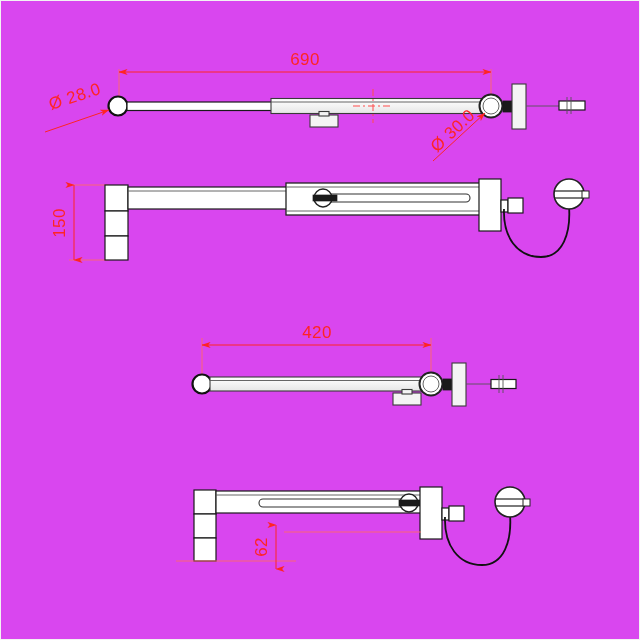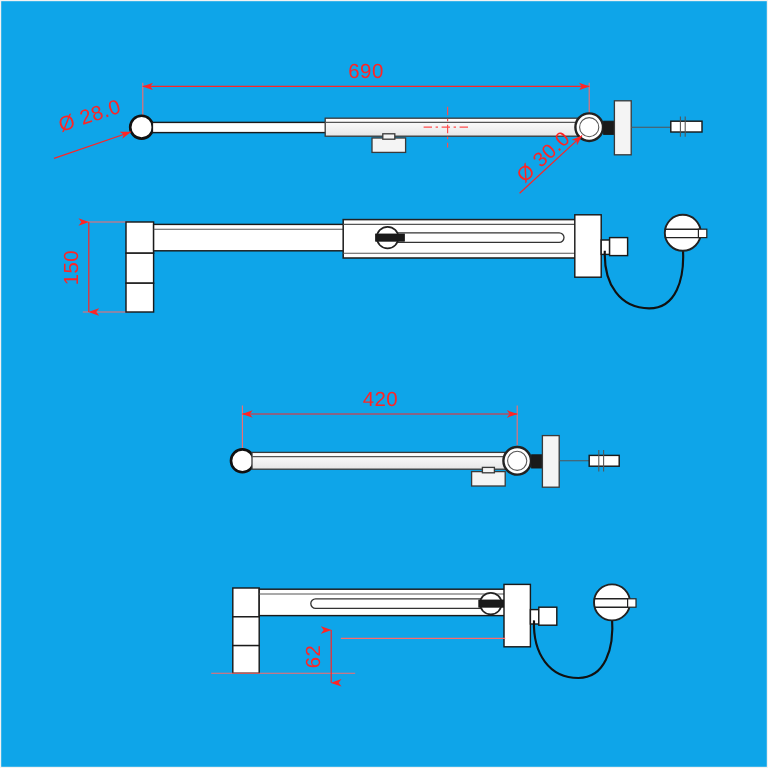--- a/index.html
+++ b/index.html
@@ -10,21 +10,21 @@
   body {
     width: 640px;
     height: 640px;
     font-family: "Liberation Sans", sans-serif;
     overflow: hidden;
   }
   #drawing-canvas {
     position: relative;
     width: 640px;
     height: 640px;
-    background: #0ea5e9;
+    background: #d946ef;
     box-sizing: border-box;
     border: 1px solid #f2f2f2;
   }
   svg.sheet {
     display: block;
     width: 640px;
     height: 640px;
   }
   text.dim {
     font-family: "Liberation Sans", sans-serif;

